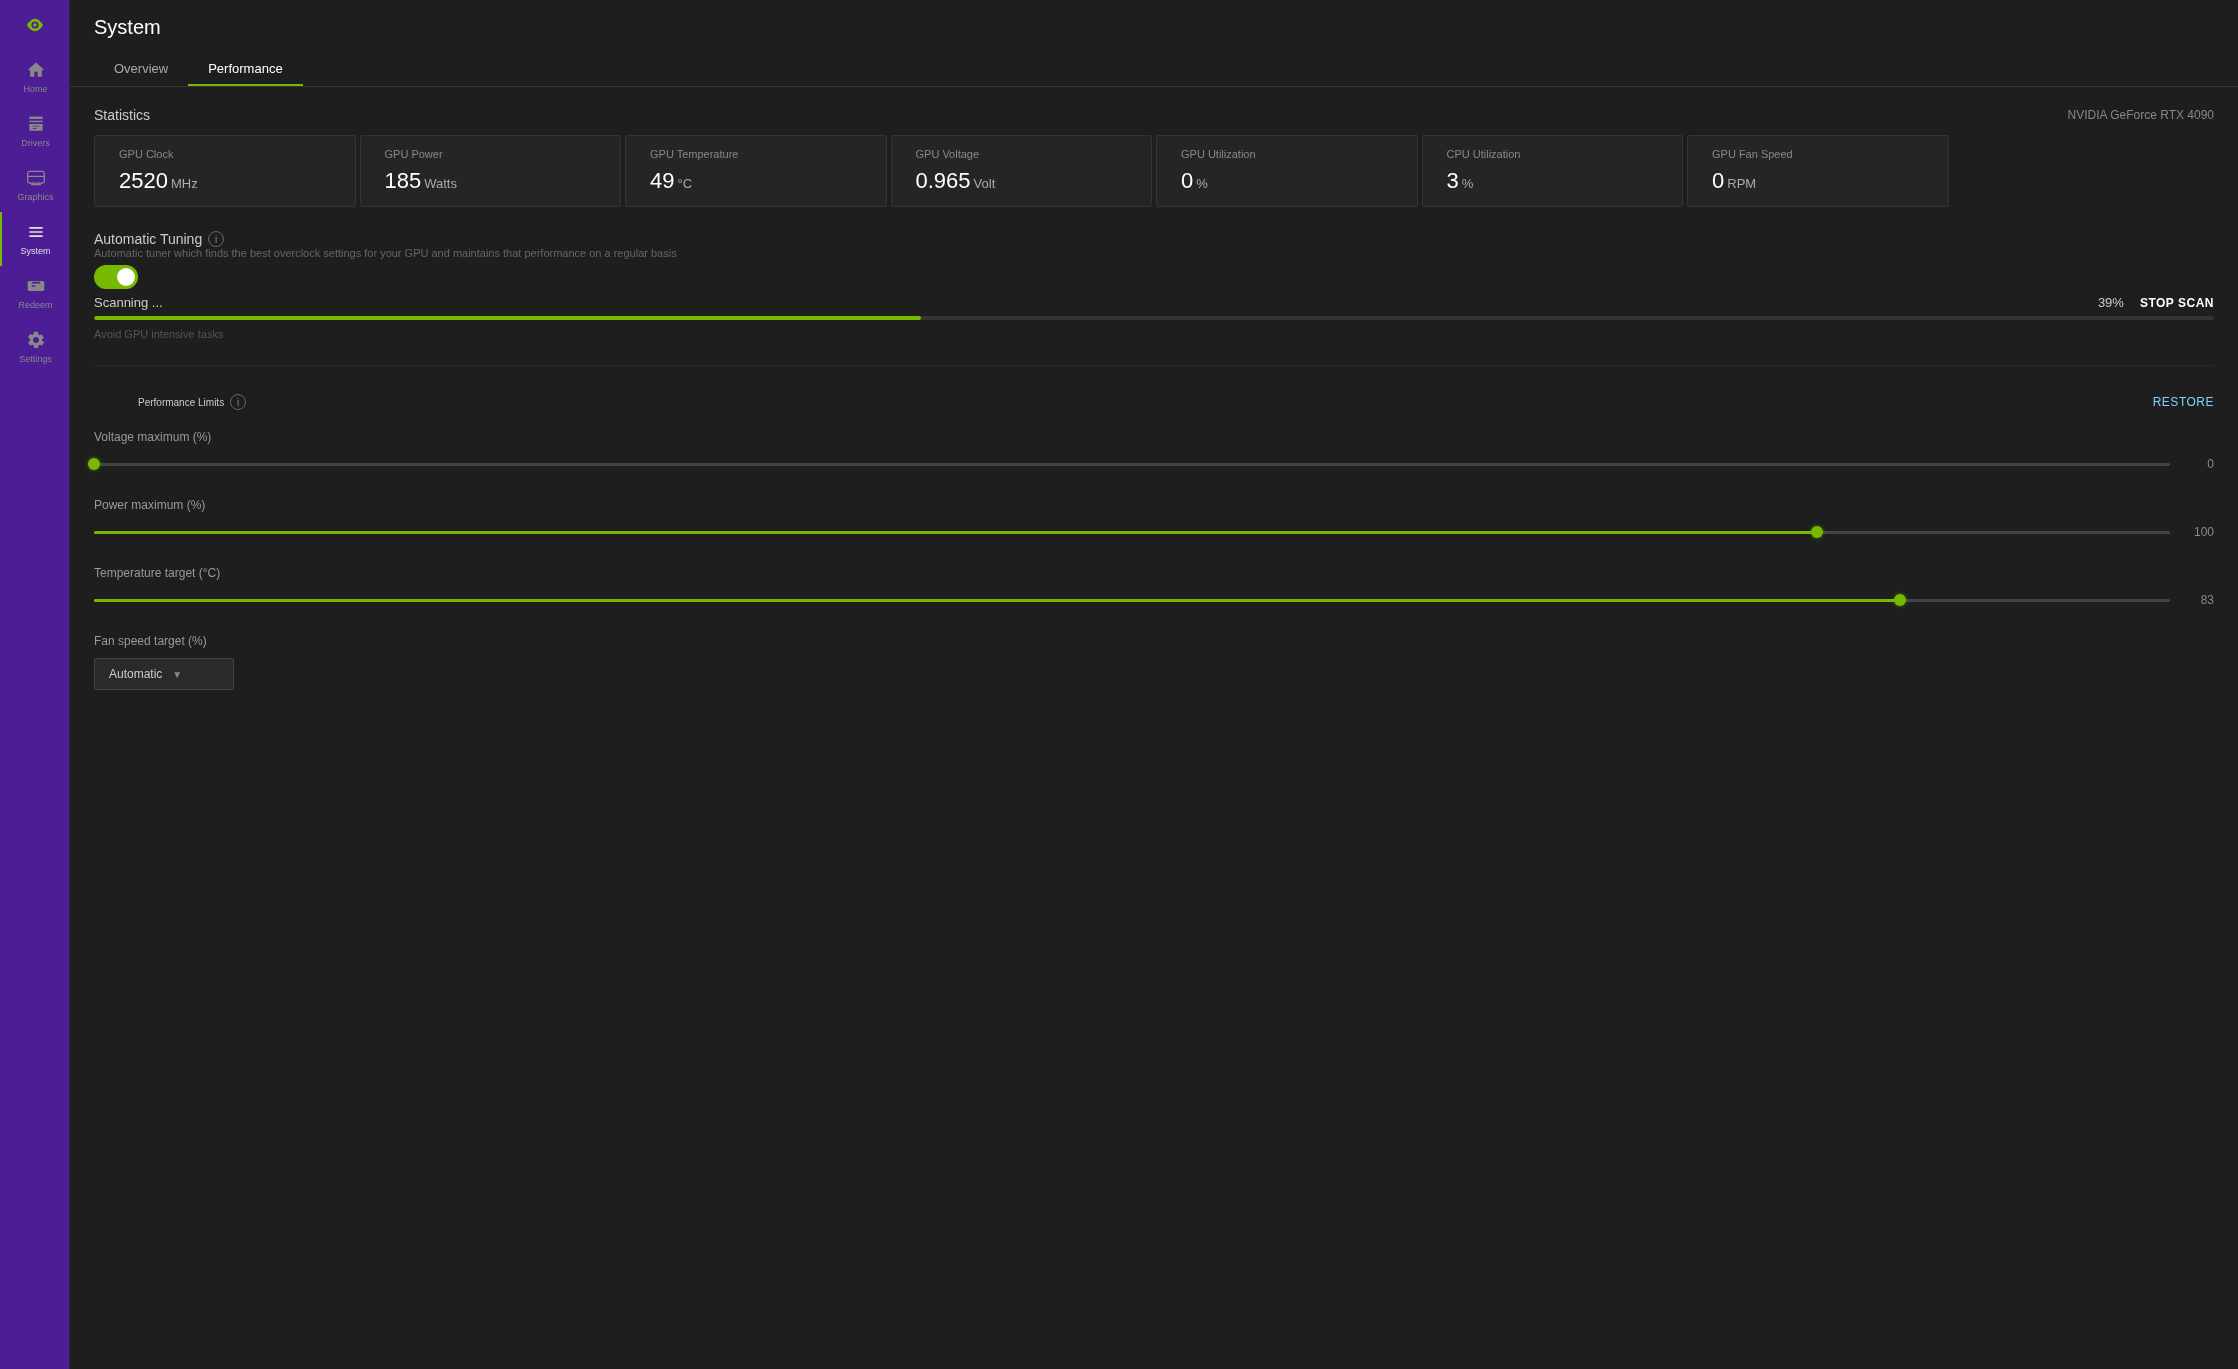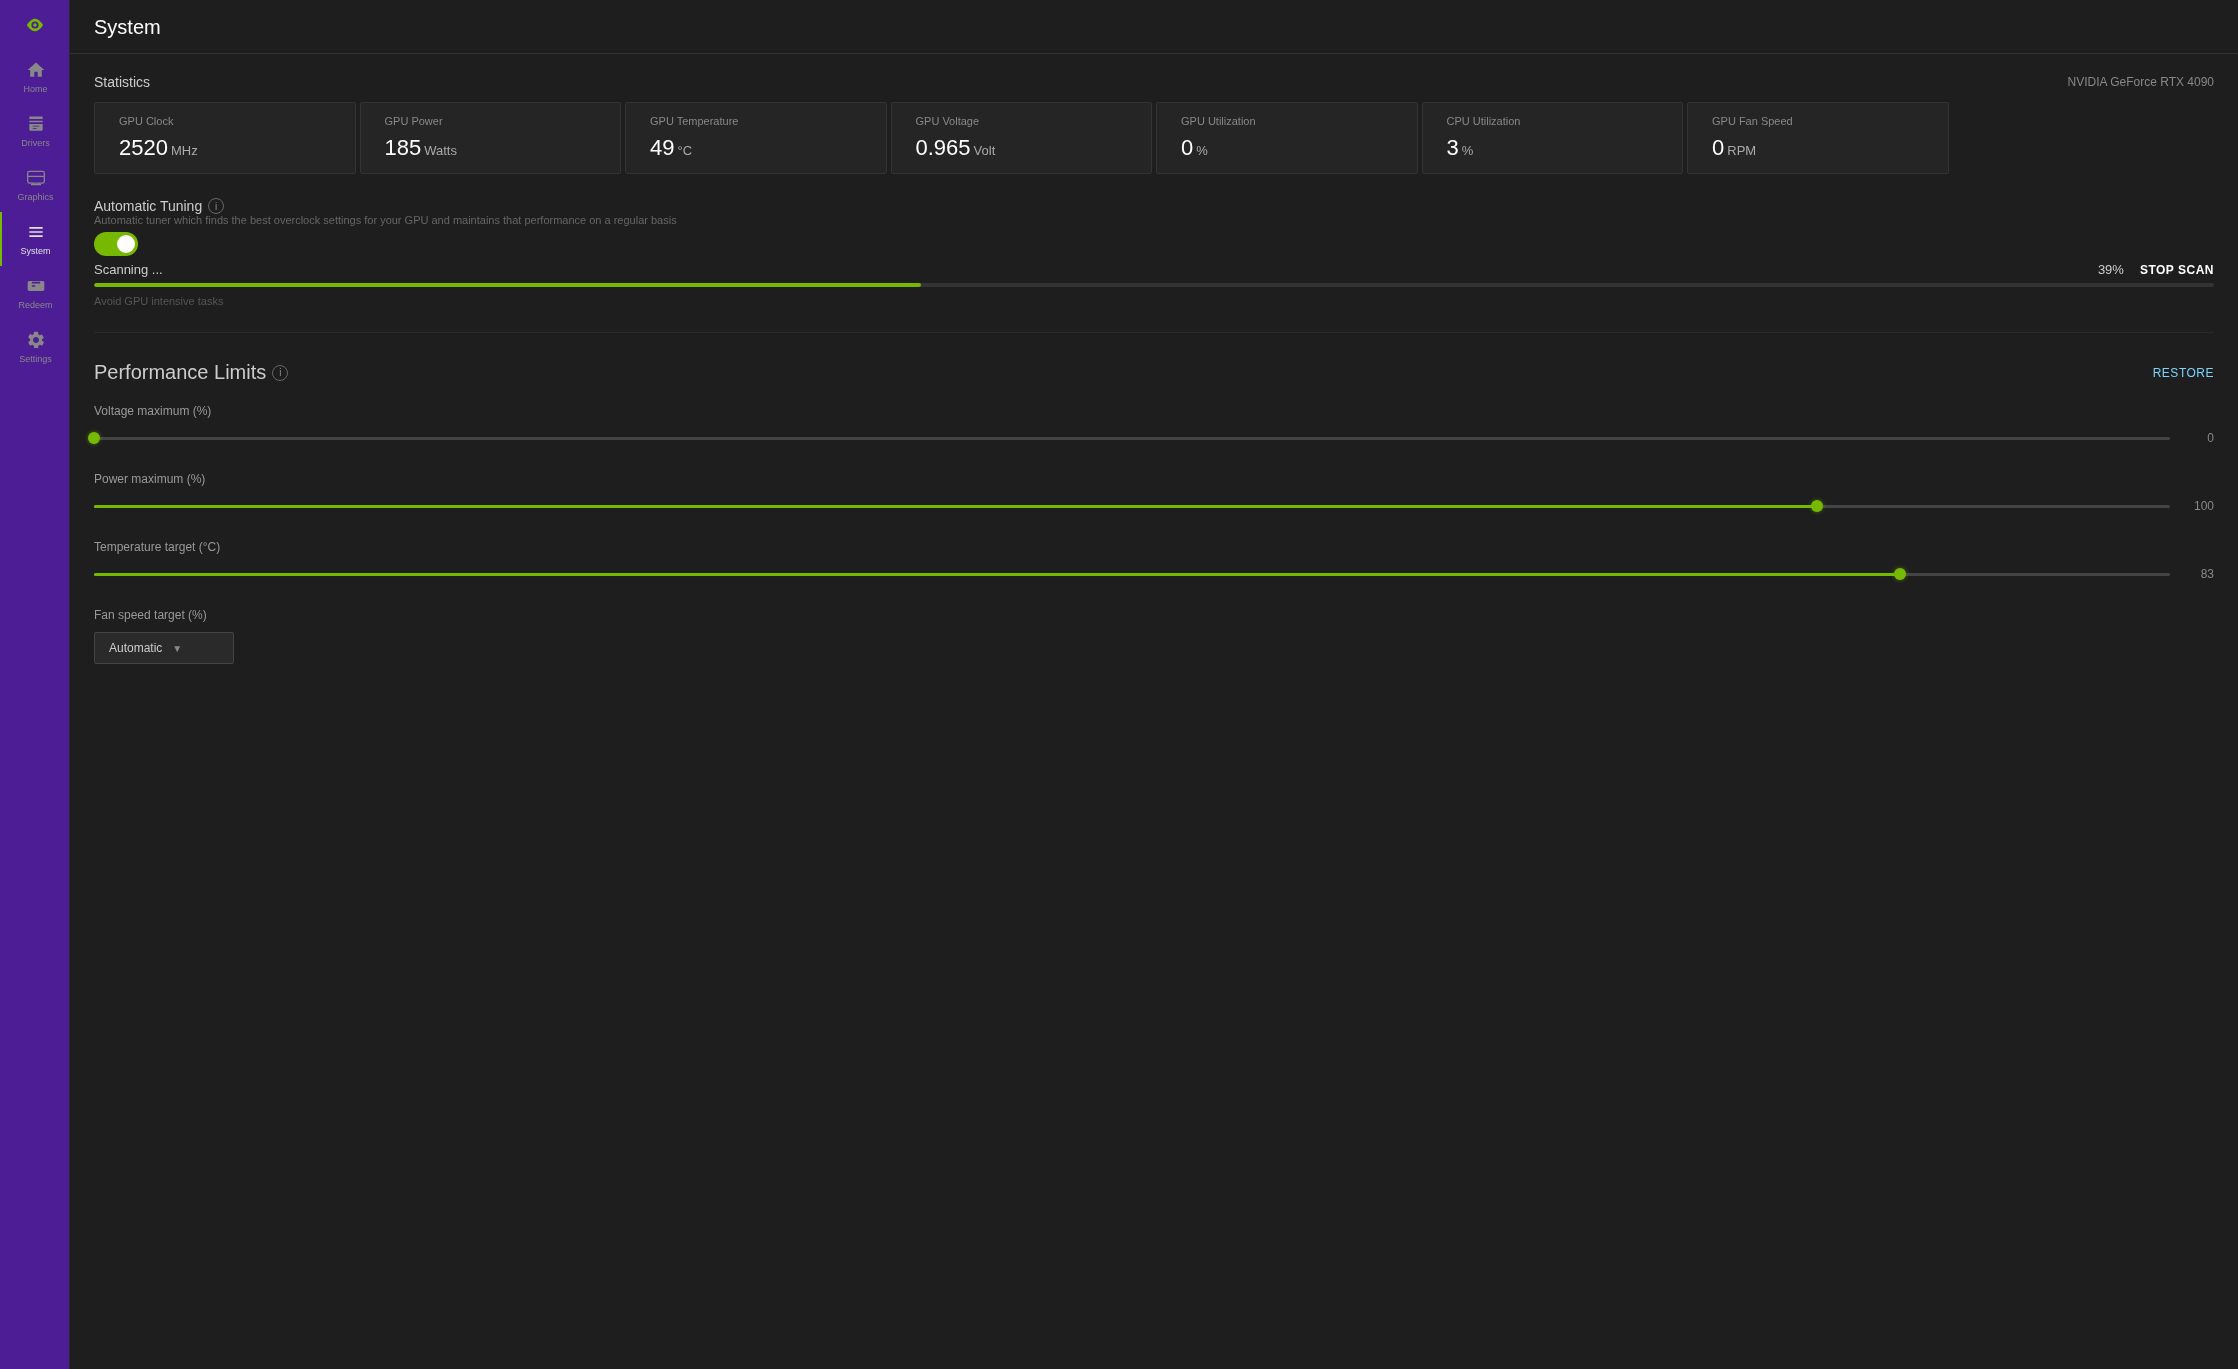--- a/index.html
+++ b/index.html
@@ -277,23 +277,24 @@
       justify-content: space-between;
       align-items: center;
       margin-bottom: 20px;
     }
     .perf-limits-title-row {
       display: flex;
       align-items: center;
       gap: 6px;
     }
     .perf-limits-title {
-      font-size: 20px;
+      font-size: 10px;
       font-weight: 400;
       color: #ccc;
+      margin-left: 44px;
     }
     .restore-btn {
       font-size: 12px;
       color: #7dd3fc;
       background: transparent;
       border: none;
       cursor: pointer;
       letter-spacing: 0.5px;
       text-transform: uppercase;
     }
@@ -417,20 +418,24 @@
     <svg viewBox="0 0 24 24">
         <path d="M19.14 12.94c.04-.3.06-.61.06-.94s-.02-.64-.07-.94l2.03-1.58a.49.49 0 00.12-.61l-1.92-3.32a.49.49 0 00-.59-.22l-2.39.96a7.02 7.02 0 00-1.62-.94l-.36-2.54A.484.484 0 0014 2h-4c-.25 0-.46.18-.49.42l-.36 2.54a7.4 7.4 0 00-1.62.94l-2.39-.96a.48.48 0 00-.59.22L2.74 8.48c-.13.21-.07.49.12.61l2.03 1.58A7.2 7.2 0 004.82 12c0 .31.02.63.07.94l-2.03 1.58c-.18.14-.23.41-.12.61l1.92 3.32c.12.22.37.29.59.22l2.39-.96c.5.35 1.04.66 1.62.94l.36 2.54c.05.24.26.42.49.42h4c.25 0 .46-.18.49-.42l.36-2.54c.58-.28 1.12-.58 1.62-.94l2.39.96c.22.08.47 0 .59-.22l1.92-3.32c.12-.22.07-.47-.12-.61l-2.01-1.58zM12 15.6c-1.98 0-3.6-1.62-3.6-3.6s1.62-3.6 3.6-3.6 3.6 1.62 3.6 3.6-1.62 3.6-3.6 3.6z"></path>
       </svg>
     <span class="sidebar-nav-label">Settings</span>
   </div>
 </div>
 
 <div class="main">
   <div class="page-header">
     <h1 class="page-title">System</h1>
+    <div class="tabs">
+      <div class="tab">Overview</div>
+      <div class="tab active">Performance</div>
+    </div>
   </div>
 
   <div class="content">
 
     <div class="section-header">
       <span class="section-title">Statistics</span>
       <span class="gpu-label">NVIDIA GeForce RTX 4090</span>
     </div>
 
     <div class="stats-grid">

